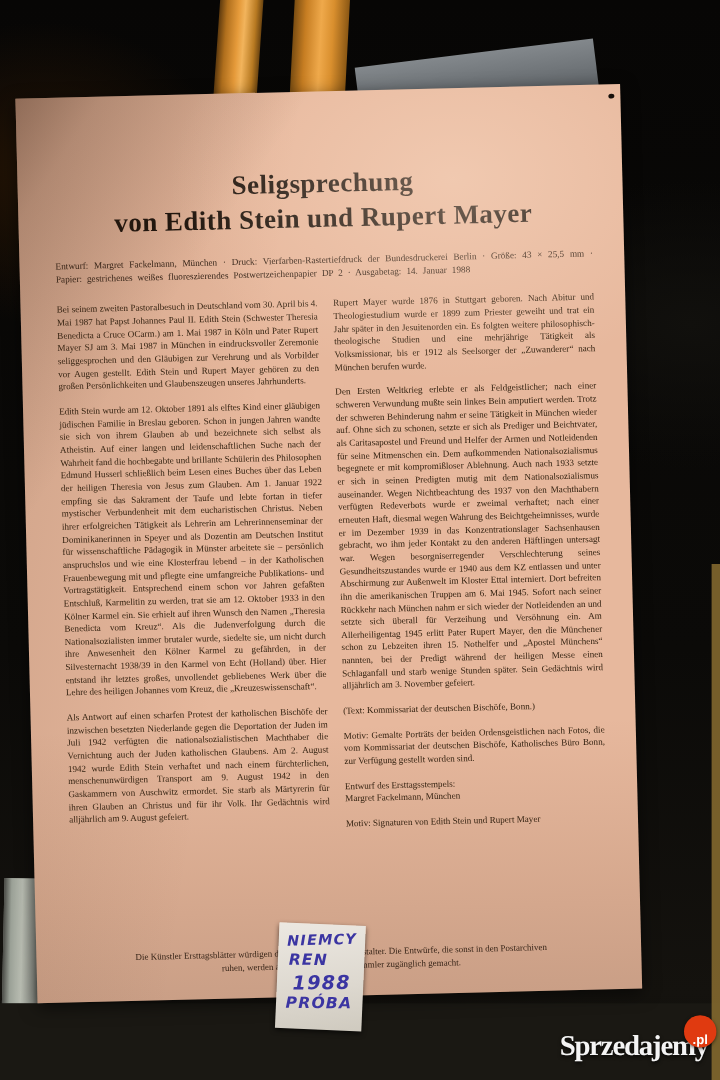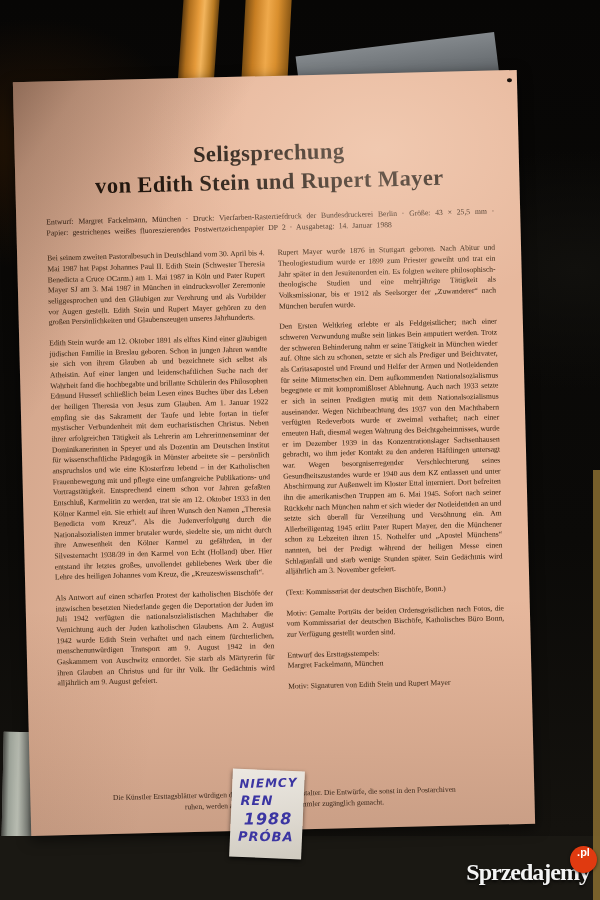--- a/index.html
+++ b/index.html
@@ -66,21 +66,21 @@
   .sticker .hand:nth-child(1){transform:rotate(-4deg);font-size:12px;}
   .sticker .hand:nth-child(2){transform:rotate(-2deg);margin-left:2px;}
   .sticker .hand:nth-child(3){transform:rotate(-3deg);font-size:16px;margin-left:6px;}
   .sticker .hand:nth-child(4){transform:rotate(-2deg);margin-left:1px;}
 
   
   .watermark{position:absolute;right:10px;bottom:14px;}
   .wm-text{font-family:Liberation Serif, serif;font-weight:bold;font-size:24px;
     color:#f4f4f4;letter-spacing:-1px;text-shadow:0 2px 3px rgba(0,0,0,.7);}
   .wm-badge{position:absolute;right:-7px;top:-13px;width:27px;height:27px;border-radius:50%;
-    background:#e03a10;display:flex;align-items:flex-start;justify-content:center;
+    background:#e03a10;display:flex;align-items:flex-end;justify-content:center;
     box-shadow:0 1px 3px rgba(0,0,0,.6);}
   .wm-badge span{font-family:"Liberation Sans", sans-serif;font-weight:bold;font-size:11px;color:#fff;}
 </style>
 </head>
 <body>
 
 <div class="photo">
 
   <div class="stick stick-1"></div>
   <div class="stick stick-2"></div>

